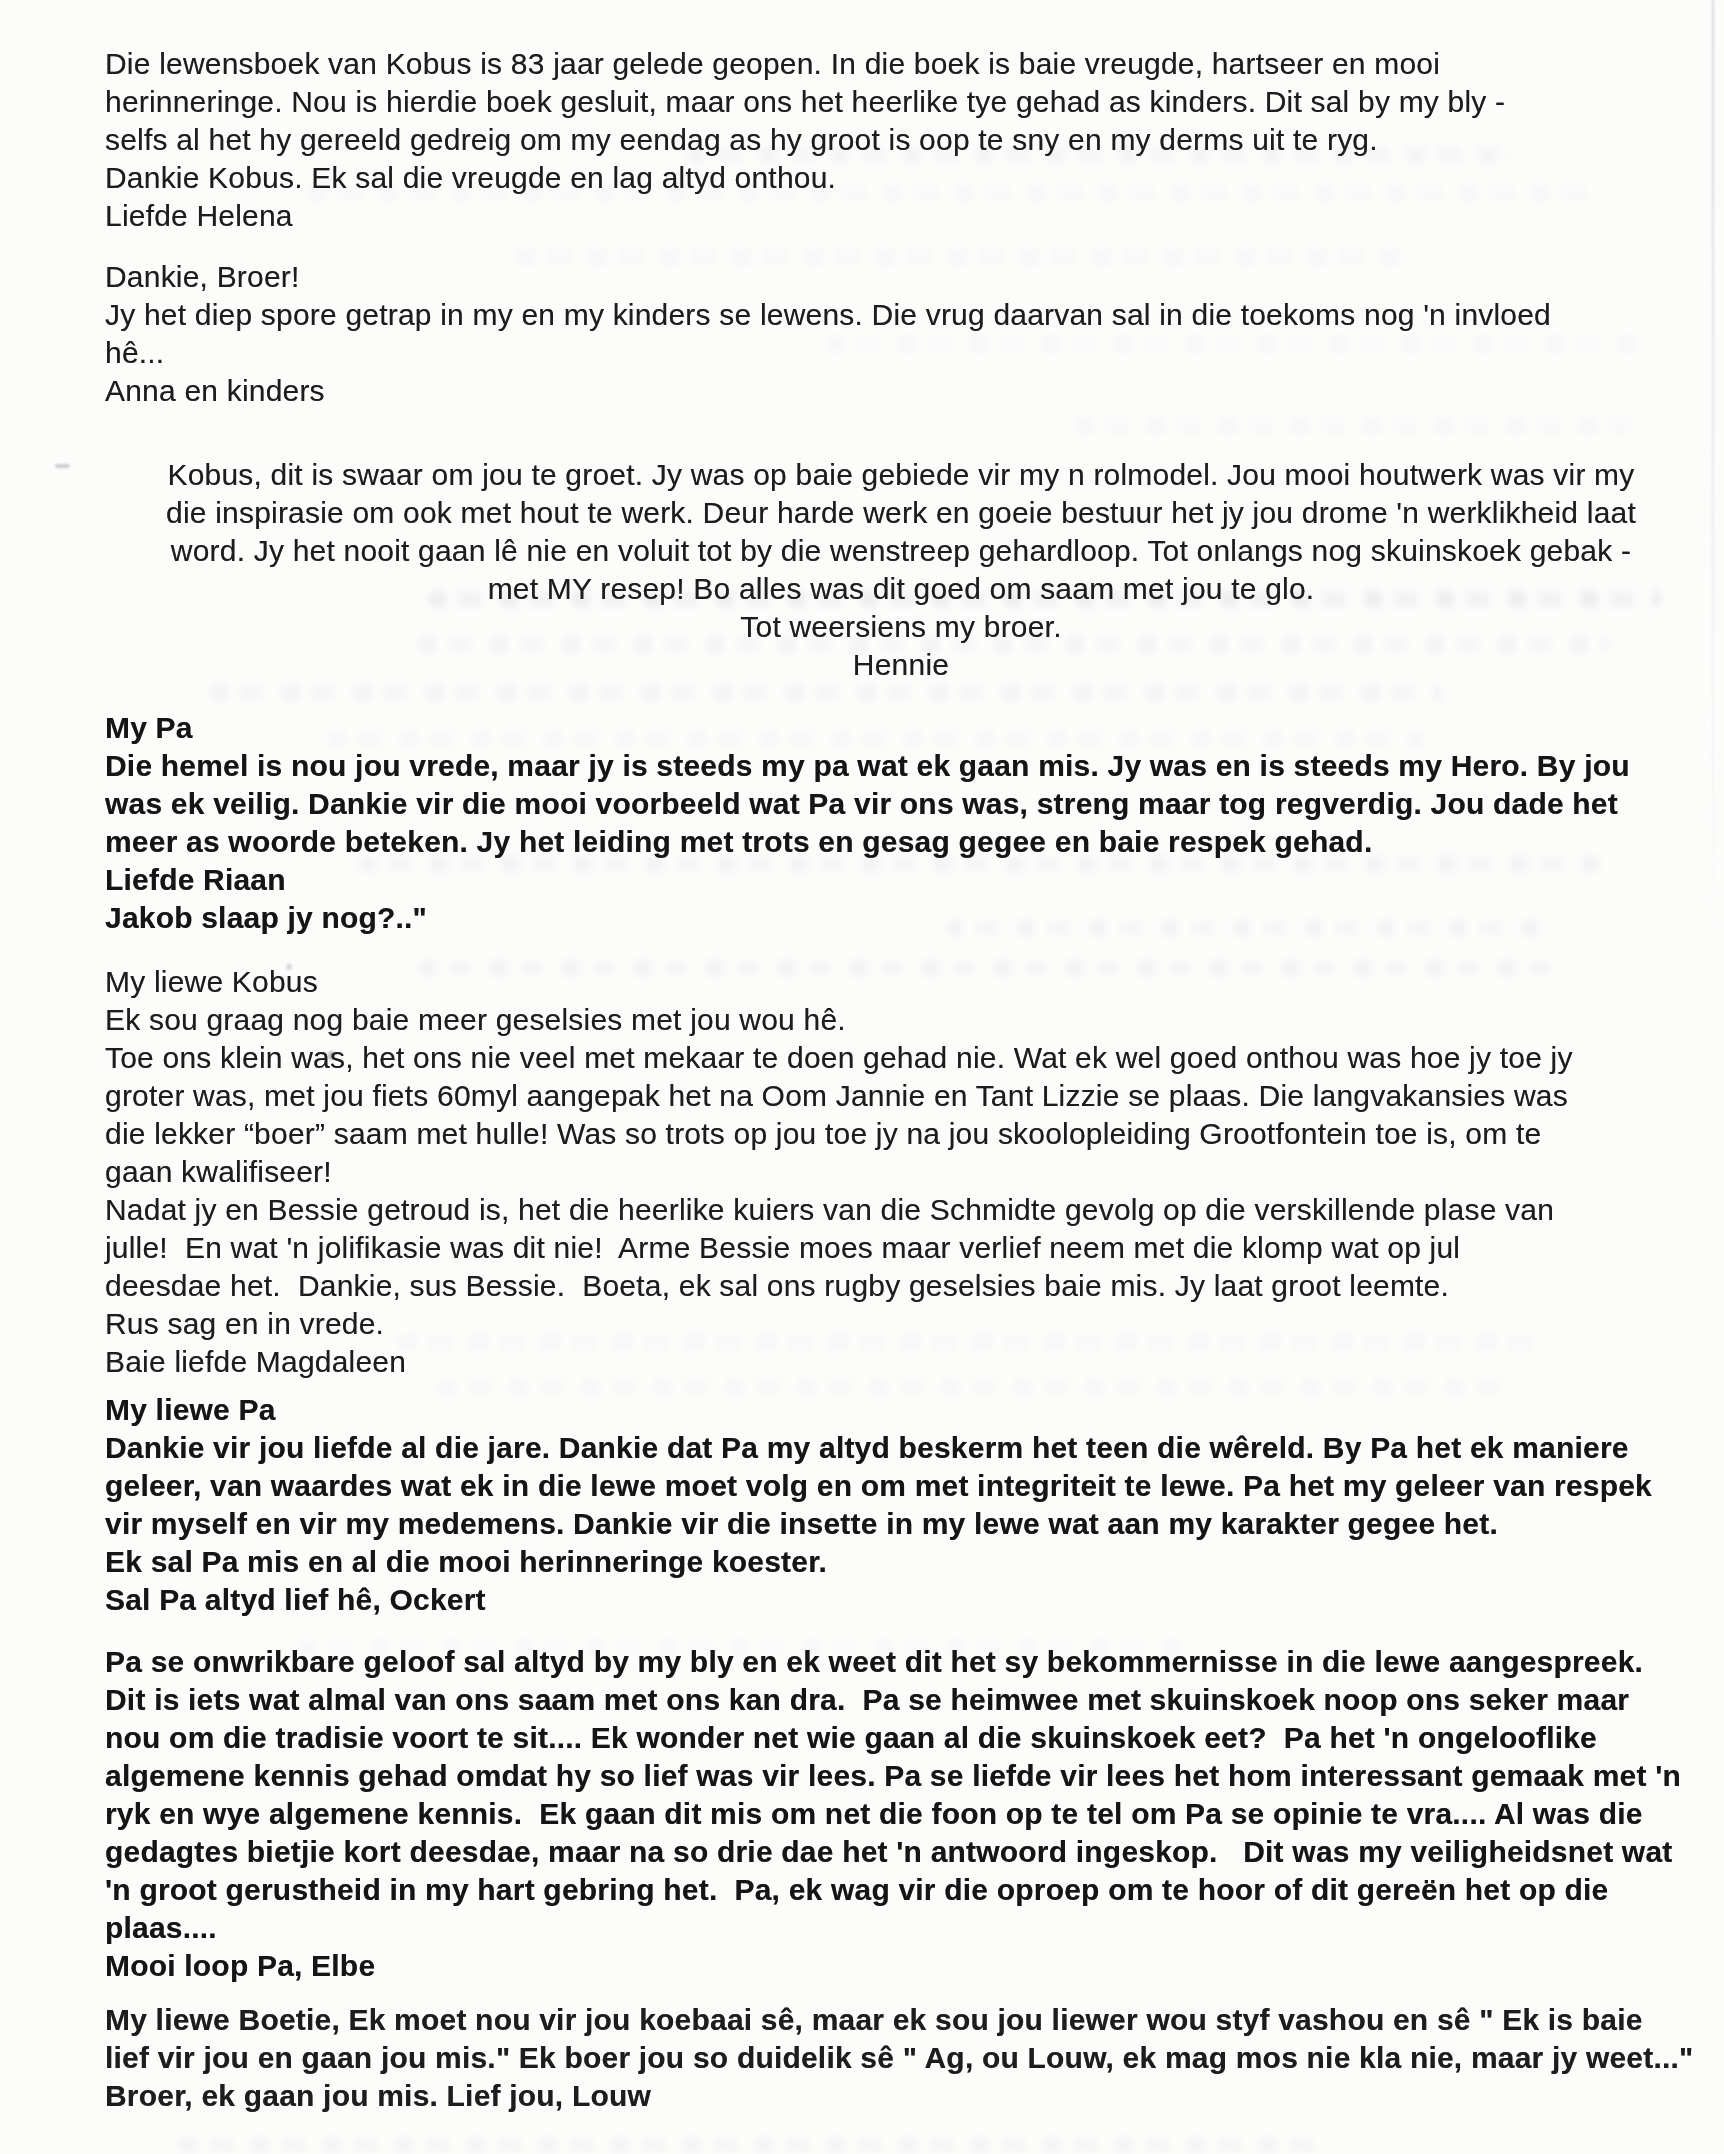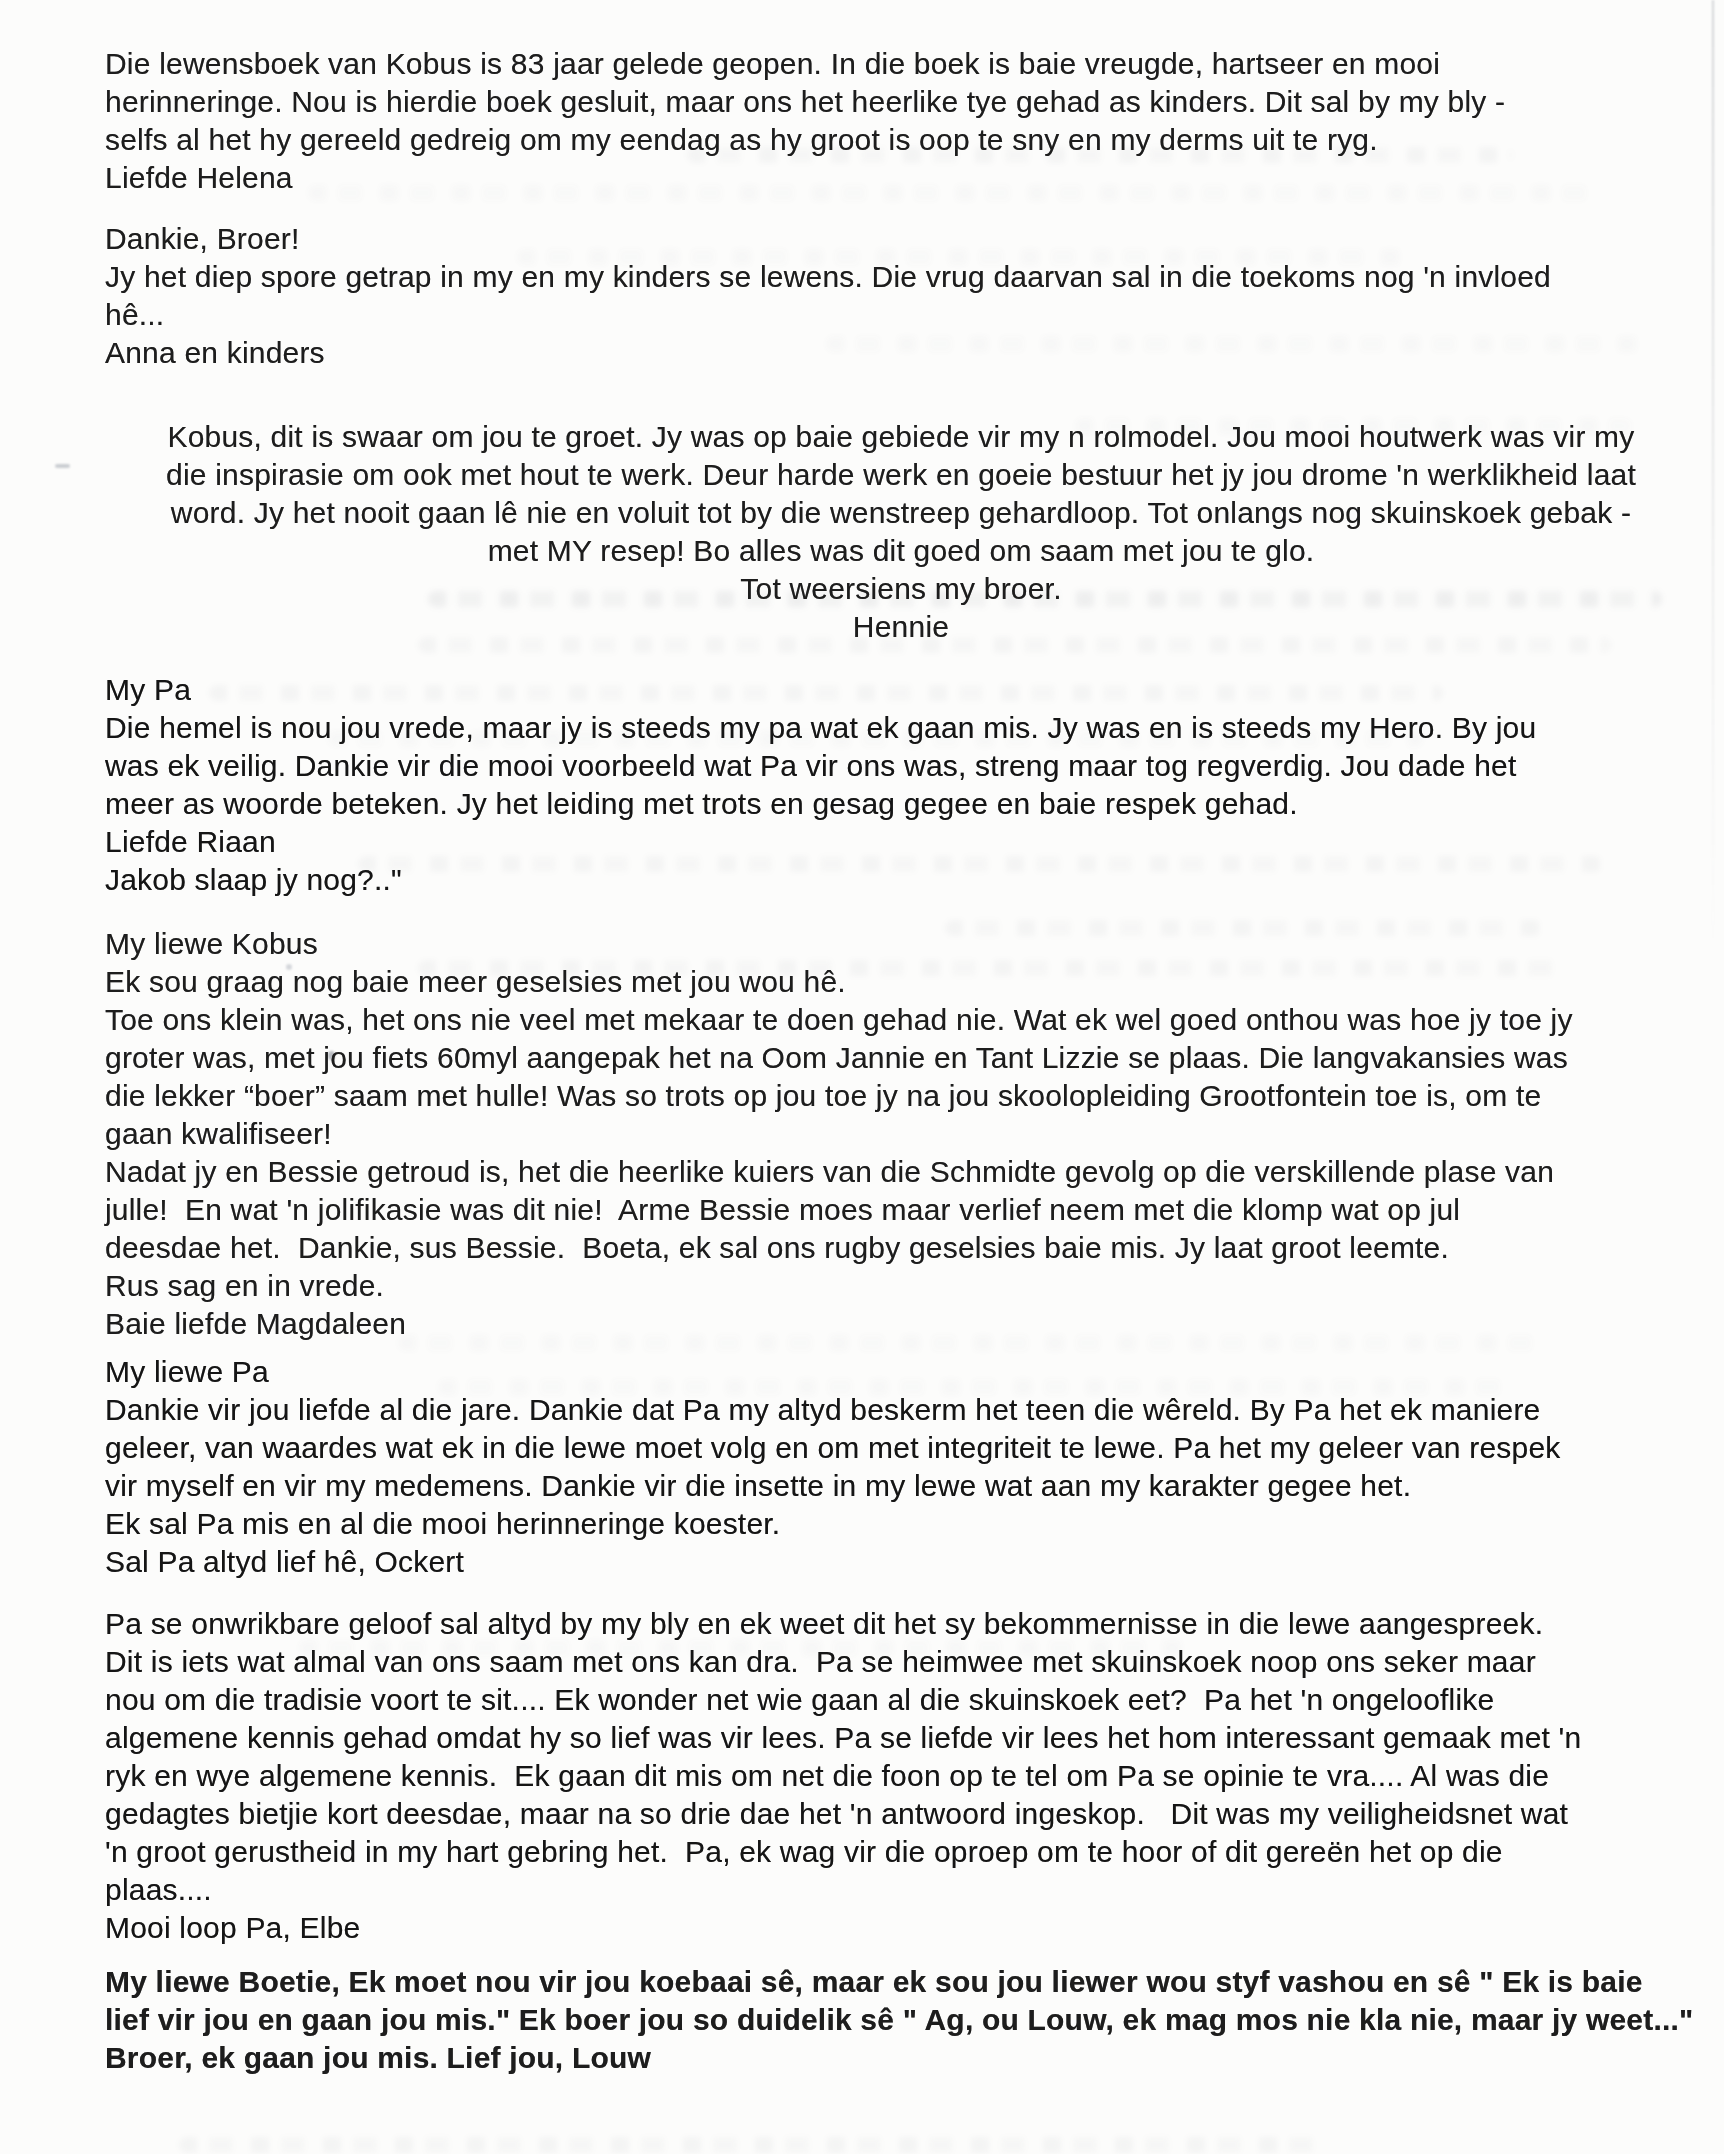--- a/index.html
+++ b/index.html
@@ -12,21 +12,21 @@
     overflow:hidden;
     font-family:"Liberation Sans", sans-serif;
     padding-left:37px;
   }
   .content{
     position:absolute;
     left:105px;top:45px;
     width:1592px;
   }
   .section{display:block;}
-  .section.bold .line{font-weight:normal;color:#151515;}
+  .section.bold .line{font-weight:bold;color:#151515;}
   .line{
     white-space:pre;
     font-size:30px;
     line-height:38px;
     letter-spacing:0.2px;
     text-shadow:0 0 0.6px rgba(25,25,25,.55);
   }
   
   .artifacts div{position:absolute;}
   .bleed{
@@ -83,20 +83,21 @@
     <div class="speck1"></div>
     <div class="speck2"></div>
     <div class="speck3"></div>
   </div>
 
   <div class="content">
       <div class="section" style="margin-top: 0px;">
         <div class="line">Die lewensboek van Kobus is 83 jaar gelede geopen. In die boek is baie vreugde, hartseer en mooi</div>
         <div class="line">herinneringe. Nou is hierdie boek gesluit, maar ons het heerlike tye gehad as kinders. Dit sal by my bly -</div>
         <div class="line">selfs al het hy gereeld gedreig om my eendag as hy groot is oop te sny en my derms uit te ryg.</div>
+        <div class="line">Dankie Kobus. Ek sal die vreugde en lag altyd onthou.</div>
         <div class="line">Liefde Helena</div>
       </div>
       <div class="section" style="margin-top: 23px;">
         <div class="line">Dankie, Broer!</div>
         <div class="line">Jy het diep spore getrap in my en my kinders se lewens. Die vrug daarvan sal in die toekoms nog 'n invloed</div>
         <div class="line">hê...</div>
         <div class="line">Anna en kinders</div>
       </div>
       <div class="section" style="margin-top: 46px; text-align: center;">
         <div class="line">Kobus, dit is swaar om jou te groet. Jy was op baie gebiede vir my n rolmodel. Jou mooi houtwerk was vir my</div>

